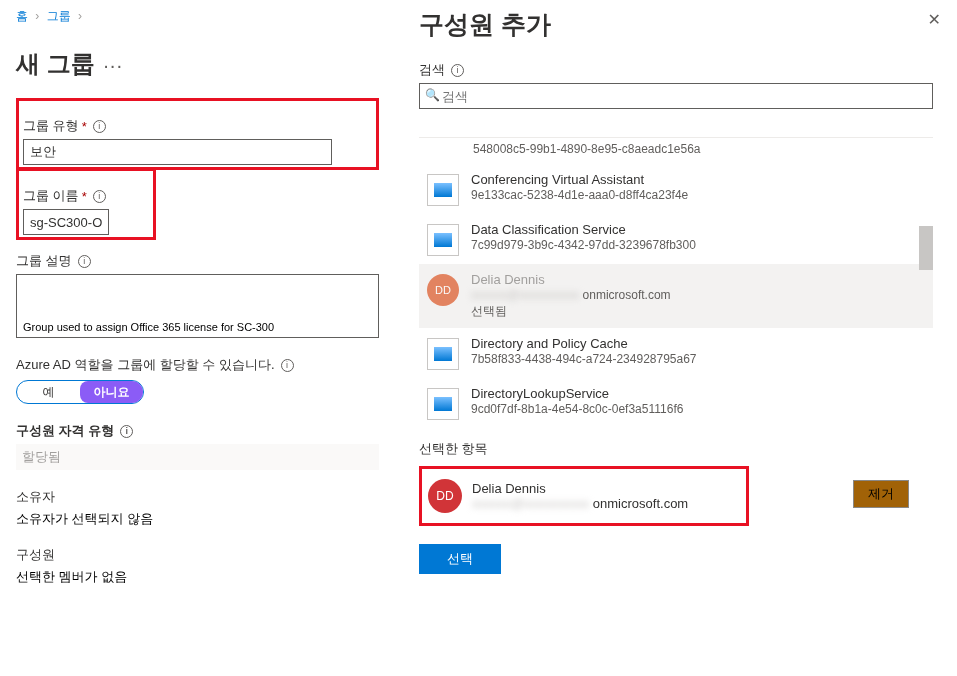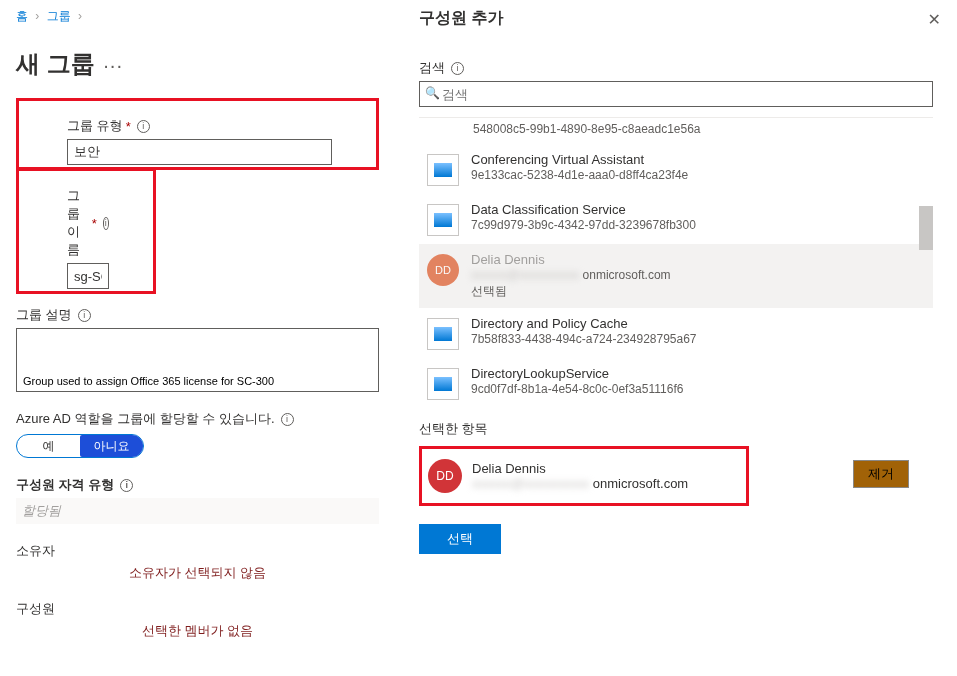--- a/index.html
+++ b/index.html
@@ -5,41 +5,41 @@
 *{box-sizing:border-box;margin:0;padding:0;}
 body{font-family:"Segoe UI",Arial,sans-serif;font-size:13px;color:#323130;background:#fff;width:957px;height:676px;overflow:hidden;}
 .page{display:flex;height:100%;}
 .left{width:395px;padding:8px 16px;position:relative;}
 .right{flex:1;padding:8px 24px 8px 24px;position:relative;border-left:0;}
 .breadcrumb{font-size:12px;color:#605e5c;margin-bottom:23px;}
 .breadcrumb a{color:#0078d4;text-decoration:none;}
 .breadcrumb .chev{color:#a19f9d;margin:0 4px;}
 h1.title{font-size:24px;font-weight:600;margin-bottom:18px;}
 h1.title .dots{font-size:20px;color:#605e5c;margin-left:8px;font-weight:400;}
-h2.panel-title{font-size:16px;font-weight:600;margin-bottom:30px;}
+h2.panel-title{font-size:25px;font-weight:600;margin-bottom:20px;}
 .close-x{position:absolute;top:10px;right:16px;font-size:16px;color:#605e5c;cursor:pointer;}
 .lbl{font-size:13px;color:#323130;margin-top:14px;margin-bottom:4px;display:flex;align-items:center;}
 .lbl .req{color:#a80000;margin-left:3px;}
 .lbl .info{display:inline-block;width:13px;height:13px;border:1px solid #605e5c;border-radius:50%;font-size:9px;line-height:11px;text-align:center;color:#605e5c;margin-left:6px;}
 .txtbox, .search-input{width:100%;border:1px solid #605e5c;padding:4px 6px;font-size:13px;color:#323130;background:#fff;height:26px;}
-.txtbox.readonly{color:#605e5c;border-color:#a19f9d;font-style:italic;}
+.txtbox.readonly{color:#605e5c;border-color:#a19f9d;}
 .descbox{width:100%;border:1px solid #605e5c;background:#fff;}
 .descbox .intxt{border:none;width:100%;padding:4px 6px;font-size:11px;margin-top:42px;}
-.redbox{border:3px solid #e81123;padding-right:40px;margin-bottom:-2px;padding-left:44px;}
+.redbox{border:3px solid #e81123;padding-right:40px;margin-bottom:-2px;}
 .redbox .inner{padding:2px 4px;}
 .toggle{display:flex;border:1px solid #0078d4;border-radius:14px;width:128px;height:24px;margin-top:6px;overflow:hidden;}
 .toggle span{flex:1;text-align:center;font-size:12px;line-height:22px;}
 .toggle .off{color:#323130;}
-.toggle .on{background:#1d4ed8;color:#fff;border-radius:2px;}
-.linky{color:#7f1d1d;font-size:13px;margin-top:4px;cursor:pointer;text-align:center;}
+.toggle .on{background:#8b5cf6;color:#fff;border-radius:8px;font-weight:bold;}
+.linky{color:#000000;font-size:13px;margin-top:4px;cursor:pointer;}
 .section-g{margin-top:18px;}
 .search-wrap{position:relative;}
 .search-wrap .sicon{position:absolute;left:6px;top:5px;color:#605e5c;font-size:12px;}
 .search-input{padding-left:22px;}
-.result-list{margin-top:10px;border-top:1px solid #edebe9;max-height:330px;overflow:hidden;position:relative;}
+.result-list{margin-top:28px;border-top:1px solid #edebe9;max-height:330px;overflow:hidden;position:relative;}
 .row{display:flex;align-items:flex-start;padding:8px 8px;}
 .row .icon{width:32px;height:32px;background:linear-gradient(#64b7ff,#0078d4);border:1px solid #c8c6c4;margin-right:12px;margin-top:2px;display:flex;align-items:center;justify-content:center;}
 .row .icon.sq{background:#fff;border:1px solid #c8c6c4;}
 .row .icon.sq::after{content:"";width:18px;height:14px;background:linear-gradient(#7ac0ff,#0078d4);}
 .row .icon.dd{background:#d83b01;border-radius:50%;border:none;color:#fff;font-size:11px;}
 .row .icon.dd.sel{background:#d83b01;opacity:.6;}
 .row .txt{flex:1;}
 .row .n{font-size:13px;color:#323130;}
 .row .s{font-size:12px;color:#605e5c;margin-top:1px;}
 .row.selected{background:#f3f2f1;}

